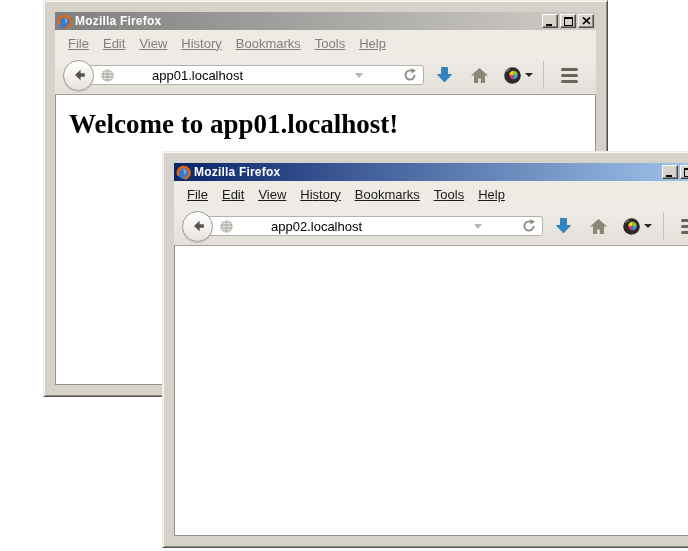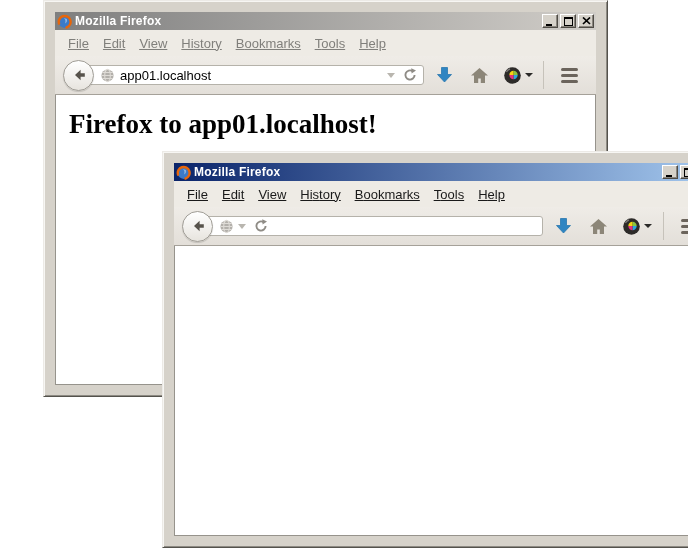--- a/index.html
+++ b/index.html
@@ -38,21 +38,21 @@
   .toolbar{height:38px;flex:0 0 38px;display:flex;align-items:center;
     background:linear-gradient(var(--toolbar-background,#efece7),#e3dfd9);
     border-bottom:1px solid #a5a199;padding:0 8px;position:relative;}
   .backbtn{width:31px;height:31px;border-radius:50%;
     background:linear-gradient(#ffffff,#e7e4de);
     border:1px solid #a09d96;box-shadow:0 1px 1px rgba(0,0,0,.15);
     display:flex;align-items:center;justify-content:center;
     position:relative;z-index:2;box-sizing:border-box;}
   .urlbar{height:20px;flex:0 0 346px;background:#fff;border:1px solid #b5b2aa;
     border-radius:3px;margin-left:-16px;display:flex;align-items:center;
-    padding:0 5px 0 21px;box-sizing:border-box;}
+    padding:0 5px 0 21px;box-sizing:border-box;gap:32px;}
   .url-text{font-size:13px;color:#000;margin-left:5px;flex:1;white-space:nowrap;overflow:hidden;}
   .url-drop{width:0;height:0;border-left:4px solid transparent;border-right:4px solid transparent;
     border-top:5px solid #b9b6af;margin:0 7px 0 4px;}
   .icon-btn{display:flex;align-items:center;justify-content:center;
     width:30px;height:30px;margin-left:5px;}
   .caret{width:0;height:0;border-left:4px solid transparent;border-right:4px solid transparent;
     border-top:4px solid #2b2a28;margin-left:3px;}
   .wheelbtn{width:38px;}
   .tsep{width:1px;height:28px;background:#c6c2ba;margin-left:auto;}
   .hamburger{display:flex;flex-direction:column;justify-content:center;margin:0 4px 0 10px;}
@@ -145,21 +145,21 @@
       <span class="caret"></span>
     </span>
     <span class="tsep"></span>
     <span class="icon-btn hamburger">
       <span class="bar"></span>
       <span class="bar"></span>
       <span class="bar"></span>
     </span>
   </div>
   <div class="content">
-    <div class="page-heading">Firefox to app01.localhost!</div>
+    <div class="page-heading">Welcome to app01.localhost!</div>
   </div>
 </div>
 
 <div class="window front active">
   <div class="titlebar">
     <span style="display:flex">
       <svg width="15" height="15" viewBox="0 0 16 16">
         <circle cx="8" cy="8.4" r="6.4" fill="#3b7ac8"></circle>
         <path d="M7.2 4.2 C9 5.5 9.6 7.8 8.4 10 C10.4 9.4 11.3 7.2 10.6 5.2 Z" fill="#9fc2e8" opacity=".8"></path>
         <path d="M2.2 10.3 A6.3 6.3 0 1 1 10.2 14.4" stroke="#e8660a" stroke-width="2.6" fill="none" stroke-linecap="round"></path>
@@ -194,20 +194,21 @@
       <svg width="16" height="16" viewBox="0 0 16 16">
         <path d="M9.6 2.8 L4 8 l5.6 5.2 v-3.4 h4.2 v-3.6 h-4.2 z" fill="#57534c"></path>
       </svg>
     </span>
     <span class="urlbar">
       <svg width="15" height="15" viewBox="0 0 16 16">
         <circle cx="8" cy="8" r="6.5" fill="#b3b0ab"></circle>
         <ellipse cx="8" cy="8" rx="3" ry="6.5" fill="none" stroke="#dedbd6" stroke-width="1.2"></ellipse>
         <path d="M1.5 8 h13 M2.5 4.8 h11 M2.5 11.2 h11" stroke="#dedbd6" stroke-width="1.2" fill="none"></path>
       </svg>
+      <span class="url-text">app02.localhost</span>
       <span class="url-drop"></span>
       <svg width="16" height="16" viewBox="0 0 16 16">
         <path d="M12.6 8 A4.6 4.6 0 1 1 10.6 4.2" stroke="#8f8c86" stroke-width="1.9" fill="none"></path>
         <path d="M9.2 1.2 L14 3.6 L9.6 6.4 z" fill="#8f8c86"></path>
       </svg>
     </span>
     <span class="icon-btn">
       <svg width="17" height="18" viewBox="0 0 17 18">
         <path d="M5.5 1.5 h6 v7 h4 L8.5 16 L1.5 8.5 h4 z" fill="#2f85c2" stroke="#2a77ae" stroke-width="0.8" stroke-linejoin="round"></path>
       </svg>

